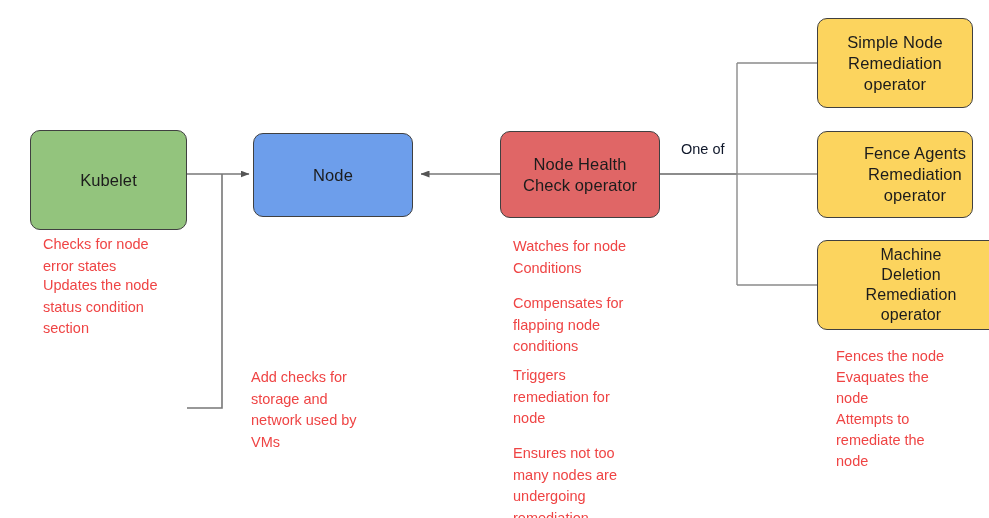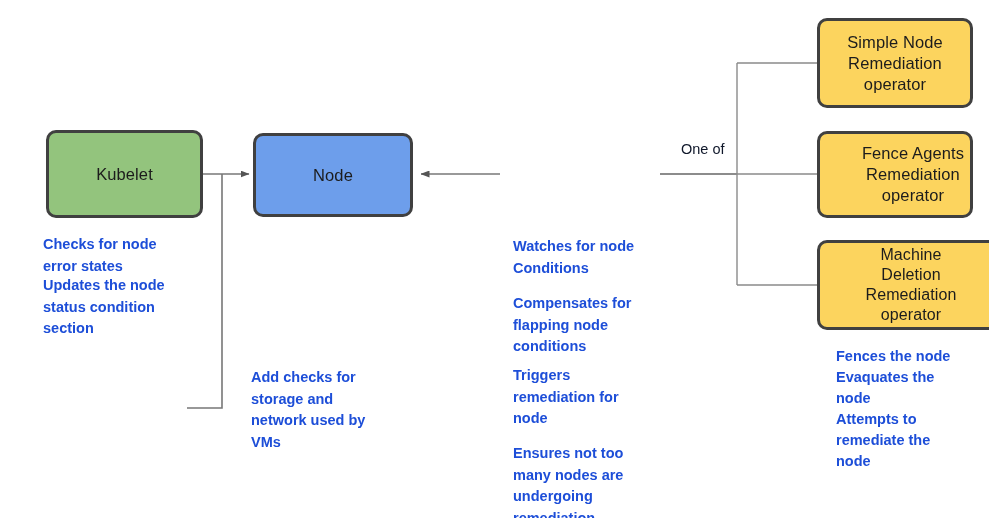--- a/index.html
+++ b/index.html
@@ -25,40 +25,39 @@
     left: 0;
     top: 0;
     width: 989px;
     height: 518px;
     pointer-events: none;
   }
   .node-box {
     position: absolute;
     box-sizing: border-box;
     border-radius: 10px;
-    border: 3px solid #404040;
+    border: 1px solid #404040;
     display: flex;
     align-items: center;
     justify-content: center;
     text-align: center;
     font-size: 16.5px;
     line-height: 21px;
     color: #1c1c1c;
     letter-spacing: 0.1px;
     z-index: 2;
   }
   .node-box .label {
     display: block;
     white-space: pre-line;
     padding: 0 6px;
   }
   .box-kubelet {
-    left: 30px;  top: 130px;  width: 157px; height: 88px;
+    left: 30px;  top: 130px;  width: 157px; height: 100px;
     background: #93c47d;
-    margin-left: 16px;
   }
   .box-node {
     left: 253px; top: 133px; width: 160px; height: 84px;
     background: #6d9eeb;
   }
   .box-nhc {
     left: 500px; top: 131px; width: 160px; height: 87px;
     background: #e06666;
   }
   .box-npd {
@@ -81,24 +80,23 @@
   .box-mdr {
     left: 817px; top: 240px; width: 188px; height: 90px;
     background: #fcd45e;
     font-size: 16px;
     line-height: 20px;
   }
   .note {
     position: absolute;
     font-size: 14.5px;
     line-height: 21.5px;
-    color: #1d4ed8;
+    color: #ef4444;
     white-space: pre-line;
     z-index: 1;
-    font-weight: bold;
   }
   .note-kubelet-1 { left: 43px;  top: 234px; width: 180px; }
   .note-kubelet-2 { left: 43px;  top: 275px; width: 180px; }
   .note-node-1    { left: 251px; top: 367px; width: 190px; }
   .note-nhc-1     { left: 513px; top: 236px; width: 180px; }
   .note-nhc-2     { left: 513px; top: 293px; width: 180px; }
   .note-nhc-3     { left: 513px; top: 365px; width: 180px; }
   .note-nhc-4     { left: 513px; top: 443px; width: 180px; }
   .note-rem       { left: 836px; top: 346px; width: 160px; line-height: 21px; }
   .edge-label {
@@ -142,20 +140,24 @@
   </svg>
 
   <div class="node-box box-kubelet">
     <span class="label">Kubelet</span>
   </div>
 
   <div class="node-box box-node">
     <span class="label">Node</span>
   </div>
 
+  <div class="node-box box-nhc">
+    <span class="label">Node Health
+Check operator</span>
+  </div>
 
 
   <div class="node-box box-snr">
     <span class="label">Simple Node
 Remediation
 operator</span>
   </div>
 
   <div class="node-box box-far">
     <span class="label">Fence Agents

